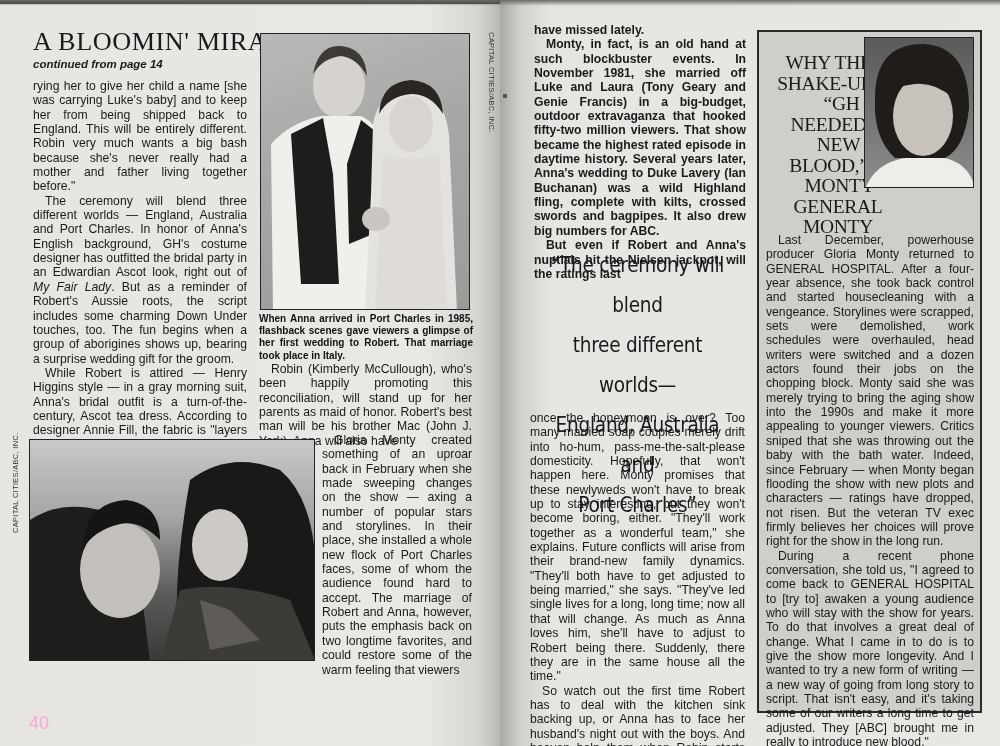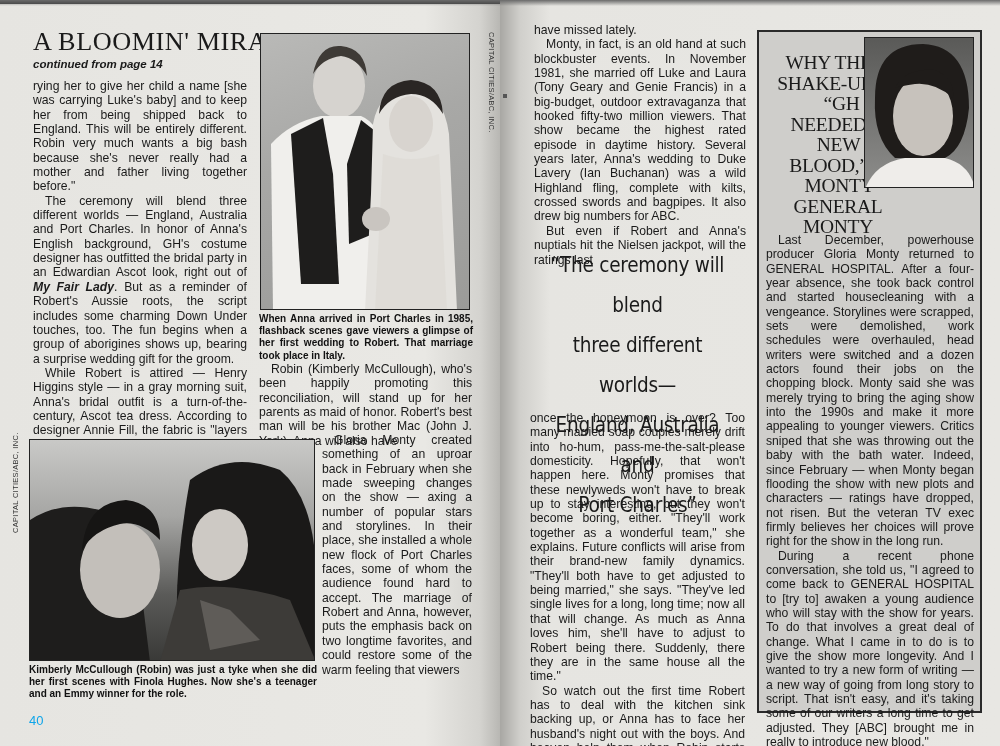--- a/index.html
+++ b/index.html
@@ -7,41 +7,41 @@
     body { position: relative; font-family: "Liberation Sans", sans-serif; color: #1a1a1a; }
     .spread { position: absolute; left: 0; top: 0; width: 1000px; height: 746px; }
     .page { position: absolute; top: 4px; height: 742px; background: #e8e7e3; overflow: hidden; }
     .page-left { left: 0; width: 500px; background: linear-gradient(to right, #e6e5e1 0%, #e9e8e4 85%, #d4d3cf 96%, #b8b7b3 100%); }
     .page-right { left: 500px; width: 500px; top: 0; height: 746px; background: linear-gradient(to right, #a8a7a3 0%, #d0cfcb 4%, #e6e5e1 10%, #e8e7e3 100%); }
     .topshadow { position: absolute; left: 0; top: 0; width: 1000px; height: 6px; background: linear-gradient(#6a6a6a, rgba(0,0,0,0)); }
 
     .col-text { position: absolute; font-size: 12.2px; line-height: 14.35px; text-align: justify; }
     .col-text p { text-indent: 12px; }
     .col-text p.noindent { text-indent: 0; }
-    .col-text i { font-style: italic; font-weight: bold; }
+    .col-text i { font-style: italic; }
 
     .headline { position: absolute; left: 33px; top: 28px; font-family: "Liberation Serif", serif; font-size: 25px; letter-spacing: 0.5px; font-weight: normal; transform: scaleX(1.05); transform-origin: left; }
     .continued-from { position: absolute; left: 33px; top: 58px; font-size: 11.5px; font-weight: bold; font-style: italic; }
 
     .photo { position: absolute; border: 1px solid #222; overflow: hidden; }
     .photo-wedding { left: 260px; top: 33px; width: 210px; height: 277px; background: linear-gradient(160deg, #b9b9b7 0%, #a8a8a6 40%, #9b9b99 100%); }
     .photo-kids { left: 29px; top: 439px; width: 286px; height: 222px; background: linear-gradient(180deg, #c9c9c7 0%, #a5a5a3 35%, #5b5b59 70%, #3a3a38 100%); }
     .photo-monty { left: 864px; top: 37px; width: 110px; height: 151px; background: linear-gradient(180deg, #5a5a58 0%, #6e6e6c 40%, #8d8d8b 100%); }
 
     .credit { position: absolute; font-size: 7.5px; letter-spacing: 0.3px; color: #333; transform-origin: left top; white-space: nowrap; }
 
     .caption { position: absolute; font-size: 10px; line-height: 12.2px; font-weight: bold; color: #111; text-align: justify; }
 
     .pullquote { position: absolute; left: 535px; top: 245px; width: 205px; font-family: "DejaVu Sans", sans-serif; font-size: 21px; line-height: 40px; text-align: center; letter-spacing: -0.3px; transform: scaleX(0.88); transform-origin: center; }
 
     .sidebar-box { position: absolute; left: 757px; top: 30px; width: 225px; height: 683px; border: 2px solid #2a2a2a; background: #cfcecb; }
     .sidebar-head { position: absolute; left: 771px; top: 53px; width: 115px; font-family: "Liberation Serif", serif; font-size: 19.5px; line-height: 20.5px; text-align: center; letter-spacing: -0.3px; }
     .sidebar-head .l { display: block; }
 
-    .folio { position: absolute; font-size: 13px; color: #0ea5e9; }
+    .folio { position: absolute; font-size: 18px; color: #f9a8d4; }
 
     .shape { position: absolute; }
   </style>
 </head>
 <body>
 
 <div class="spread">
 
   <div class="page page-left"></div>
 
@@ -93,25 +93,24 @@
       <path d="M52 110 Q56 62 96 60 Q130 64 130 100 Q110 80 90 84 Q64 90 52 110Z" fill="#161514"></path>
       <path d="M160 40 Q200 10 250 30 Q286 60 286 140 L286 222 L150 222 Q140 150 160 40Z" fill="#1a1918"></path>
       <ellipse cx="190" cy="105" rx="28" ry="36" fill="#cdc9c4"></ellipse>
       <path d="M150 150 Q200 140 260 160 L286 222 L130 222 Z" fill="#3d3b38"></path>
       <path d="M170 160 L200 170 L230 200 L180 210Z" fill="#77736e" opacity="0.6"></path>
     </svg>
   </div>
   <div class="credit" style="left:11px; top:533px; transform: rotate(-90deg); transform-origin: left top;">
     <span>CAPITAL CITIES/ABC, INC.</span>
   </div>
-  <div class="caption" style="left:29px; top:664px; width:288px;">Kimberly McCullough (Robin) was just a tyke when she did her first scenes with Finola Hughes. Now she's a teenager and an Emmy winner for the role.</div>
 
   <div class="folio" style="left:29px; top:713px;">40</div>
 
-  <div class="col-text" style="left:534px; top:23px; width:212px;">
+  <div class="col-text" style="left:534px; top:23px; width:212px;font-weight:bold;">
     <p class="noindent">have missed lately.</p>
     <p>Monty, in fact, is an old hand at such blockbuster events. In November 1981, she married off Luke and Laura (Tony Geary and Genie Francis) in a big-budget, outdoor extravaganza that hooked fifty-two million viewers. That show became the highest rated episode in daytime history. Several years later, Anna's wedding to Duke Lavery (Ian Buchanan) was a wild Highland fling, complete with kilts, crossed swords and bagpipes. It also drew big numbers for ABC.</p>
     <p>But even if Robert and Anna's nuptials hit the Nielsen jackpot, will the ratings last</p>
   </div>
 
   <div class="pullquote">
     <div>“The ceremony will blend</div>
     <div>three different worlds—</div>
     <div>England, Australia and</div>
     <div>Port Charles”</div>

